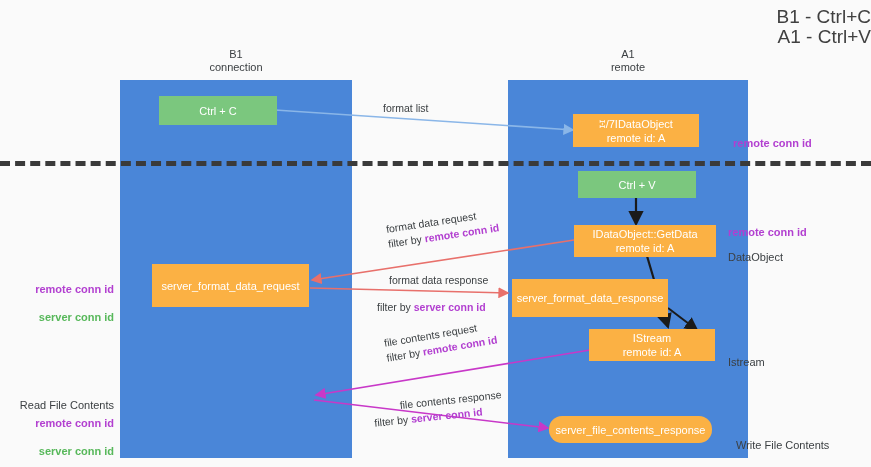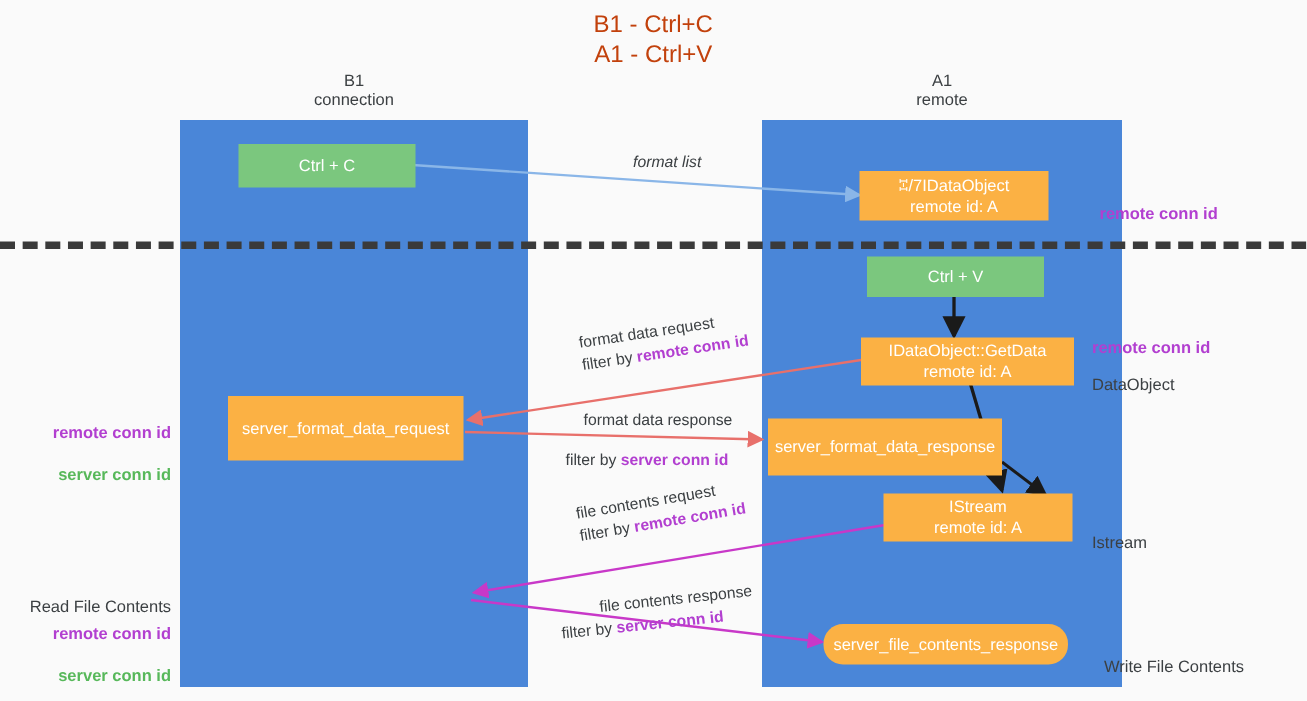--- a/index.html
+++ b/index.html
@@ -25,23 +25,23 @@
     font-size: 11px;
     color: #3c4043;
     line-height: 13px;
     white-space: pre-line;
   }
   .title-block {
     position: absolute;
     left: 0;
     top: 7px;
     width: 871px;
-    text-align: center;
-    font-size: 16px;
-    color: #c2410c;
+    text-align: right;
+    font-size: 19px;
+    color: #404040;
     line-height: 20px;
     white-space: pre-line;
   }
   .node {
     position: absolute;
     box-sizing: border-box;
     display: flex;
     flex-direction: column;
     align-items: center;
     justify-content: center;
@@ -176,21 +176,21 @@
   <div class="node orange" style="left:589px; top:329px; width:126px; height:32px;">
     <span>IStream
 remote id: A</span>
   </div>
 
 
   <div class="node orange" style="left:549px; top:416px; width:163px; height:27px;border-radius:13px;">
     <span>server_file_contents_response</span>
   </div>
 
-  <div class="edge-label" style="left:422px; top:101px;font-style:italic;">
+  <div class="edge-label" style="left:383px; top:101px;">
     <span>format list</span>
   </div>
 
   <div class="edge-label rot" style="left:385px; top:222px; transform: rotate(-8.5deg);">
     <div>format data request</div>
     <div>
       <span class="kw-dark">filter by </span><span class="kw-purple">remote conn id</span>
     </div>
   </div>
 

